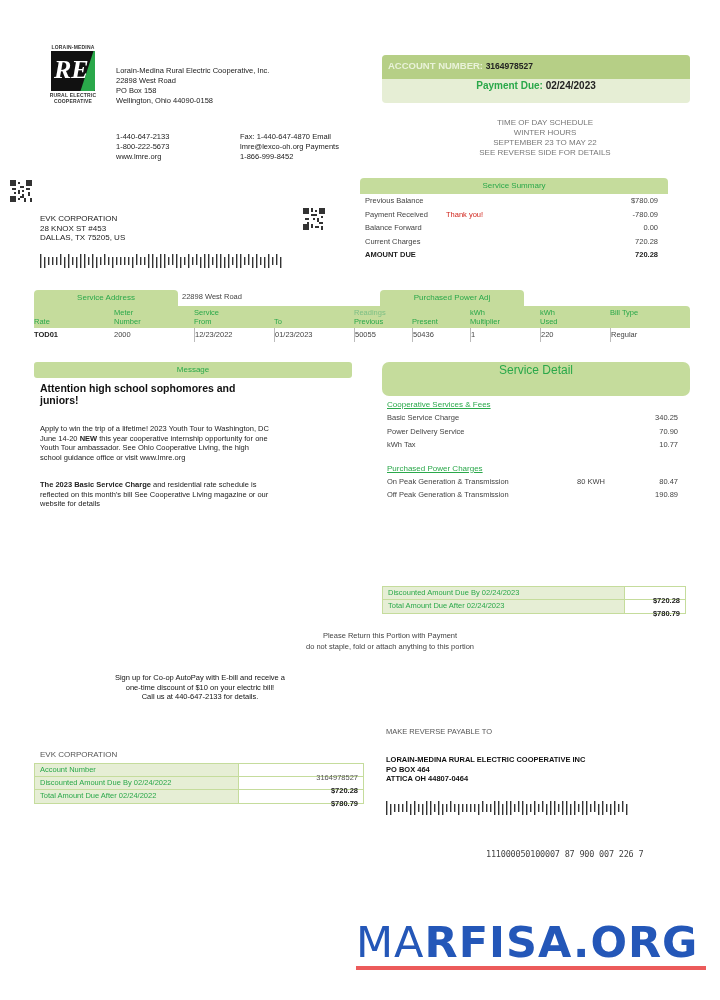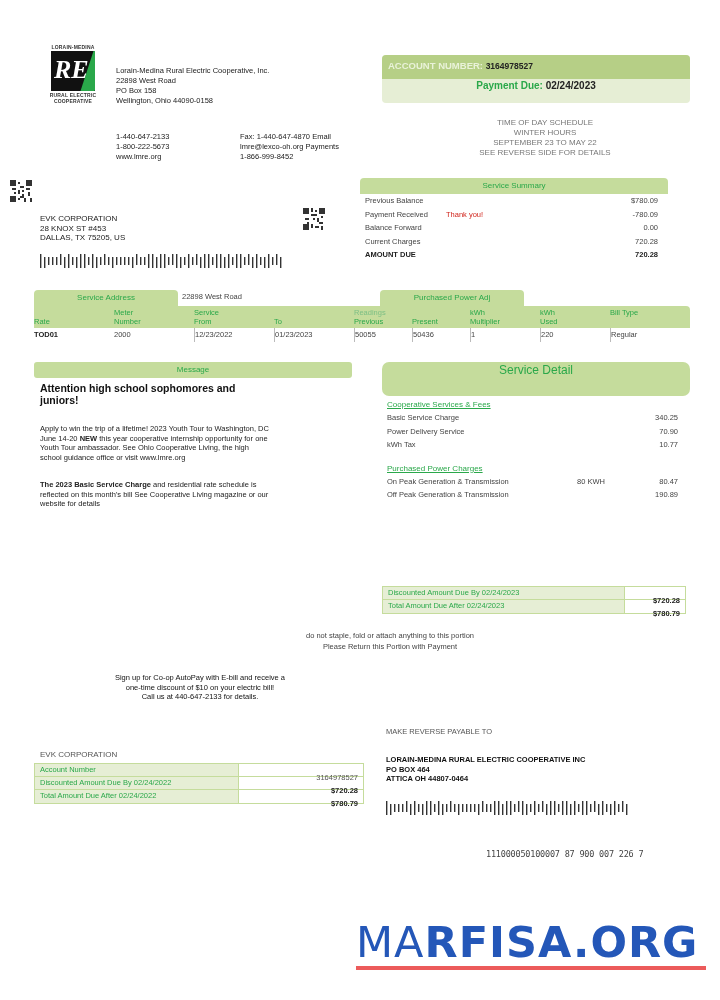--- a/index.html
+++ b/index.html
@@ -340,22 +340,22 @@
     <div class="tl">Discounted Amount Due By 02/24/2023</div>
     <div class="tv">$720.28</div>
   </div>
   <div class="tr">
     <div class="tl">Total Amount Due After 02/24/2023</div>
     <div class="tv">$780.79</div>
   </div>
 </div>
 
 <div class="abs ret">
+  <div>Please Return this Portion with Payment</div>
   <div>do not staple, fold or attach anything to this portion</div>
-  <div>Please Return this Portion with Payment</div>
 </div>
 
 <div class="abs autopay">
   <div>Sign up for Co-op AutoPay with E-bill and receive a</div>
   <div>one-time discount of $10 on your electric bill!</div>
   <div>Call us at 440-647-2133 for details.</div>
 </div>
 
 <div class="abs remit-name">EVK CORPORATION</div>
 <div class="abs totals t2">

